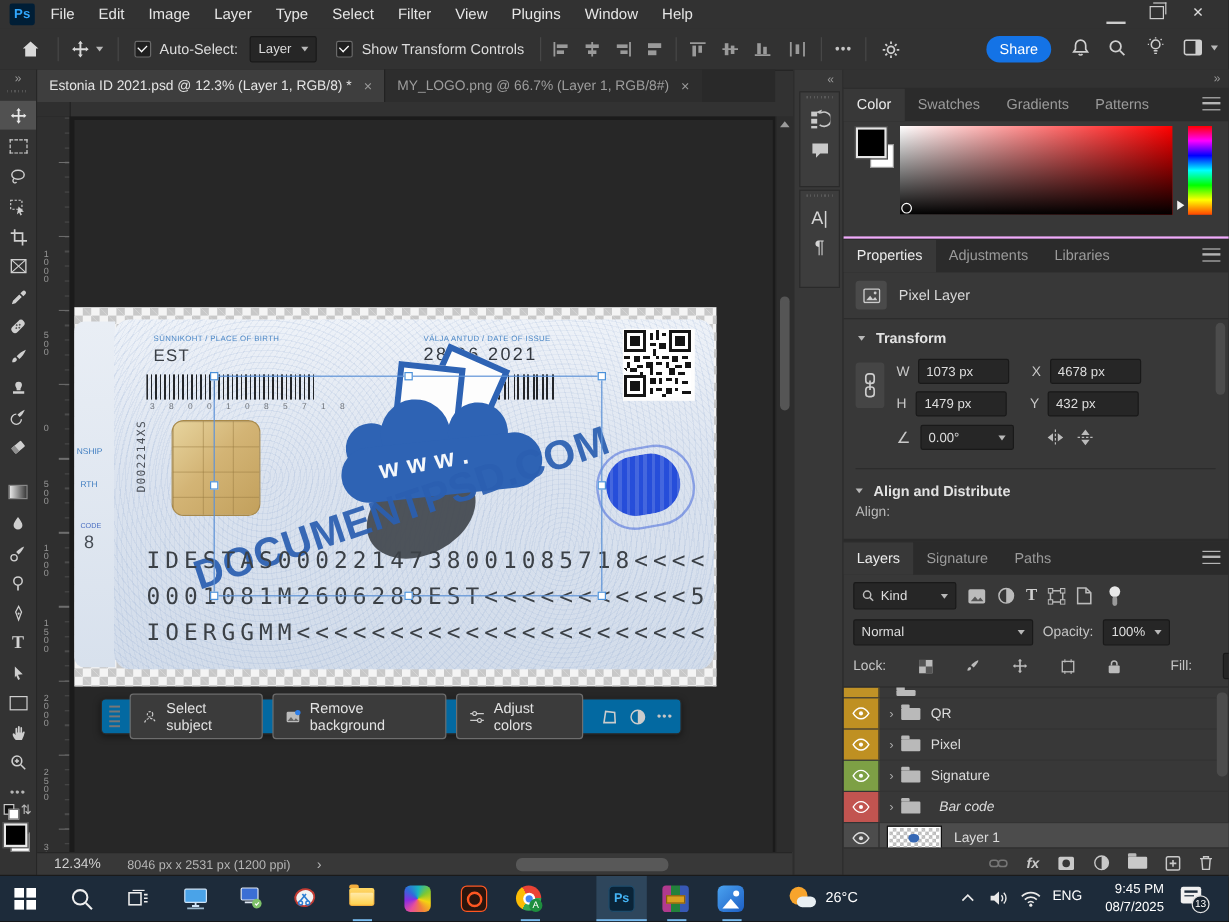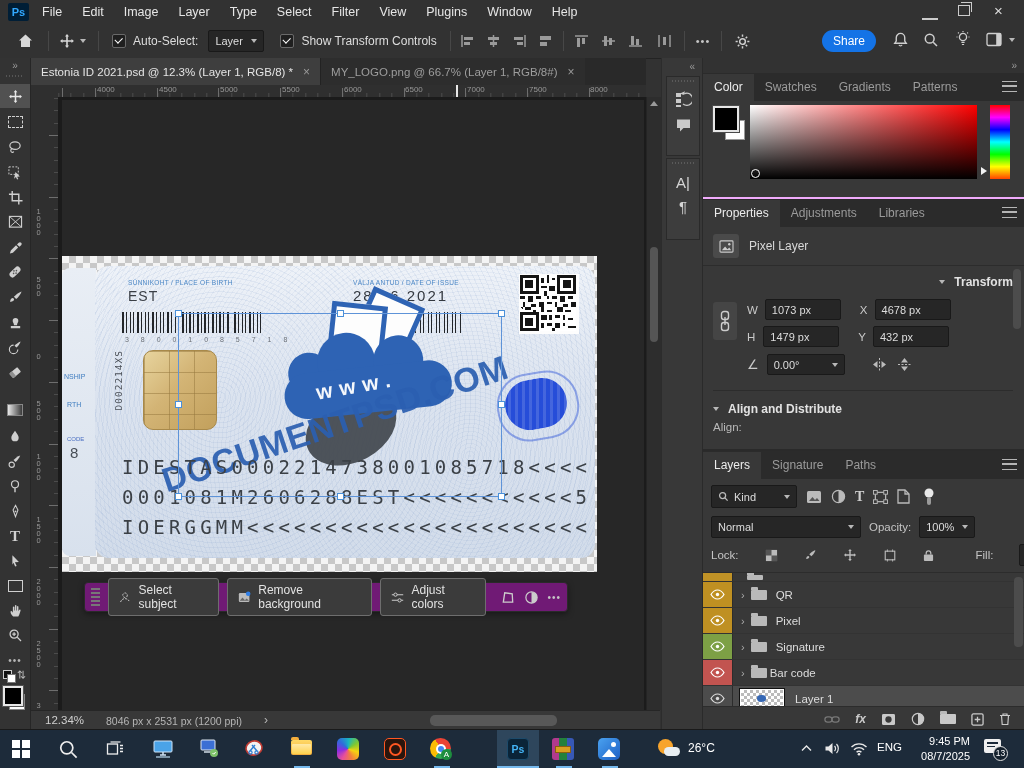--- a/index.html
+++ b/index.html
@@ -326,34 +326,20 @@
         <span>Estonia ID 2021.psd @ 12.3% (Layer 1, RGB/8) *</span>
         <span class="x">×</span>
       </div>
     <div class="doctab" style="background:#2d2d2d;color:#9d9d9d;border-left:1px solid #222;">
         <span>MY_LOGO.png @ 66.7% (Layer 1, RGB/8#)</span>
         <span class="x">×</span>
       </div>
   </div>
 
   <div class="abs" style="left:31px;top:85px;width:27px;height:12px;background:#2f2f2f;border-right:1px solid #222;border-bottom:1px solid #222;"></div>
-  <div class="abs" style="left:58px;top:85px;width:588px;height:12px;background:#2f2f2f;border-bottom:1px solid #222;overflow:hidden;
-       background-image:repeating-linear-gradient(90deg,#6e6e6e 0 1px,transparent 1px 61.7px),repeating-linear-gradient(90deg,#4c4c4c 0 1px,transparent 1px 12.34px);
-       background-size:100% 9px,100% 4px;background-position:37px 100%,0.3px 100%;background-repeat:repeat-x;">
-    <span class="abs" style="left:39px;top:0;font-size:8px;color:#979797;">4000</span>
-    <span class="abs" style="left:101px;top:0;font-size:8px;color:#979797;">4500</span>
-    <span class="abs" style="left:162px;top:0;font-size:8px;color:#979797;">5000</span>
-    <span class="abs" style="left:224px;top:0;font-size:8px;color:#979797;">5500</span>
-    <span class="abs" style="left:286px;top:0;font-size:8px;color:#979797;">6000</span>
-    <span class="abs" style="left:347px;top:0;font-size:8px;color:#979797;">6500</span>
-    <span class="abs" style="left:409px;top:0;font-size:8px;color:#979797;">7000</span>
-    <span class="abs" style="left:471px;top:0;font-size:8px;color:#979797;">7500</span>
-    <span class="abs" style="left:532px;top:0;font-size:8px;color:#979797;">8000</span>
-    <span class="abs" style="left:398px;top:0;width:2px;height:12px;background:#e8e8e8;"></span>
-  </div>
   <div class="abs" style="left:31px;top:97px;width:27px;height:613px;background:#2f2f2f;border-right:1px solid #222;overflow:hidden;
        background-image:repeating-linear-gradient(180deg,#6e6e6e 0 1px,transparent 1px 61.7px),repeating-linear-gradient(180deg,#4c4c4c 0 1px,transparent 1px 12.34px);
        background-size:9px 100%,4px 100%;background-position:100% 38px,100% 1px;background-repeat:repeat-y;">
     <span class="abs" style="left:3px;top:110px;writing-mode:vertical-rl;text-orientation:upright;font-size:7.5px;letter-spacing:-2px;color:#979797;">1000</span>
     <span class="abs" style="left:3px;top:178px;writing-mode:vertical-rl;text-orientation:upright;font-size:7.5px;letter-spacing:-2px;color:#979797;">500</span>
     <span class="abs" style="left:3px;top:255px;writing-mode:vertical-rl;text-orientation:upright;font-size:7.5px;letter-spacing:-2px;color:#979797;">0</span>
     <span class="abs" style="left:3px;top:302px;writing-mode:vertical-rl;text-orientation:upright;font-size:7.5px;letter-spacing:-2px;color:#979797;">500</span>
     <span class="abs" style="left:3px;top:355px;writing-mode:vertical-rl;text-orientation:upright;font-size:7.5px;letter-spacing:-2px;color:#979797;">1000</span>
     <span class="abs" style="left:3px;top:418px;writing-mode:vertical-rl;text-orientation:upright;font-size:7.5px;letter-spacing:-2px;color:#979797;">1500</span>
     <span class="abs" style="left:3px;top:480px;writing-mode:vertical-rl;text-orientation:upright;font-size:7.5px;letter-spacing:-2px;color:#979797;">2000</span>
@@ -427,21 +413,21 @@
       <span class="handle" style="left:-4px;top:-4px;"></span>
       <span class="handle" style="left:158px;top:-4px;"></span>
       <span class="handle" style="right:-4px;top:-4px;"></span>
       <span class="handle" style="left:-4px;top:87px;"></span>
       <span class="handle" style="right:-4px;top:87px;"></span>
       <span class="handle" style="left:-4px;bottom:-4px;"></span>
       <span class="handle" style="left:158px;bottom:-4px;"></span>
       <span class="handle" style="right:-4px;bottom:-4px;"></span>
     </div>
 
-    <div class="abs row" style="left:26px;top:485px;width:484px;height:30px;background:#701a75;border:1px solid #2a2a2a;border-radius:4px;box-shadow:0 2px 6px rgba(0,0,0,.4);gap:8px;padding:0 6px;box-sizing:border-box;">
+    <div class="abs row" style="left:26px;top:485px;width:484px;height:30px;background:#0369a1;border:1px solid #2a2a2a;border-radius:4px;box-shadow:0 2px 6px rgba(0,0,0,.4);gap:8px;padding:0 6px;box-sizing:border-box;">
       <span style="width:8px;height:18px;background:repeating-linear-gradient(180deg,#777 0 2px,transparent 2px 4px);border-left:2px solid transparent;"></span>
       <span class="ctx-btn">
           <svg width="13" height="13" viewBox="0 0 16 16">
             <circle cx="8" cy="5" r="3" fill="none" stroke="#ccc" stroke-width="1.3" stroke-dasharray="2.5 1.5"></circle>
             <path d="M2 14c1-3 3.5-4.5 6-4.5S13 11 14 14" fill="none" stroke="#ccc" stroke-width="1.3" stroke-dasharray="2.5 1.5"></path>
           </svg>
           <span>Select subject</span>
         </span>
       <span class="ctx-btn">
           <svg width="14" height="13" viewBox="0 0 16 16">
@@ -548,21 +534,21 @@
       <div class="row" style="padding:7px 10px;gap:10px;border-bottom:1px solid #2c2c2c;">
         <span style="width:26px;height:24px;background:#4a4a4a;border-radius:3px;display:flex;align-items:center;justify-content:center;">
             <svg width="15" height="13" viewBox="0 0 16 14">
               <rect x="1" y="1" width="14" height="12" rx="1" fill="none" stroke="#ccc" stroke-width="1.2"></rect>
               <path d="M3 11l3.5-4 2.5 3 2-2 2 3z" fill="#ccc"></path>
               <circle cx="11" cy="4.5" r="1.3" fill="#ccc"></circle>
             </svg>
           </span>
         <span style="font-size:12px;color:#d8d8d8;">Pixel Layer</span>
       </div>
-      <div class="row" style="padding:9px 12px 4px;gap:9px;justify-content:flex-end;">
+      <div class="row" style="padding:9px 12px 4px;gap:9px;">
         <span class="dtri"></span>
         <b style="font-size:12px;color:#e2e2e2;">Transform</b>
       </div>
       <div class="abs" style="left:10px;top:103px;width:24px;height:38px;background:#454545;border-radius:3px;display:flex;align-items:center;justify-content:center;">
           <svg width="12" height="22" viewBox="0 0 12 22">
             <rect x="2.5" y="1.5" width="7" height="8" rx="2.5" fill="none" stroke="#ccc" stroke-width="1.4"></rect>
             <rect x="2.5" y="12.5" width="7" height="8" rx="2.5" fill="none" stroke="#ccc" stroke-width="1.4"></rect>
             <path d="M6 7v8" stroke="#ccc" stroke-width="1.4"></path>
           </svg>
         </div>
@@ -760,21 +746,21 @@
         </div>
         <div class="lrow">
           <span class="eyecell" style="background: rgb(194, 84, 80);">
               <svg width="15" height="11" viewBox="0 0 15 11">
                 <path d="M1 5.5C3 2.2 5.5 1 7.5 1s4.5 1.2 6.5 4.5C12 8.8 9.5 10 7.5 10S3 8.8 1 5.5z" fill="none" stroke="#fff" stroke-width="1.2"></path>
                 <circle cx="7.5" cy="5.5" r="1.7" fill="#fff"></circle>
               </svg>
             </span>
           <span class="lchev">›</span>
           <span class="folder-ico"></span>
-          <span style="margin-left:3px;">Bar code</span>
+          <span style="margin-left:16px;font-style:italic;">Bar code</span>
         </div>
         <div class="lrow" style="background:#4c4c4c;">
           <span class="eyecell">
               <svg width="15" height="11" viewBox="0 0 15 11">
                 <path d="M1 5.5C3 2.2 5.5 1 7.5 1s4.5 1.2 6.5 4.5C12 8.8 9.5 10 7.5 10S3 8.8 1 5.5z" fill="none" stroke="#ddd" stroke-width="1.2"></path>
                 <circle cx="7.5" cy="5.5" r="1.7" fill="#ddd"></circle>
               </svg>
             </span>
           <span class="minicheck" style="width:42px;height:18px;margin-left:7px;border:1.5px solid #fff;outline:1px solid #111;position:relative;">
               <i class="abs" style="left:16px;top:5px;width:9px;height:7px;background:#3668b5;border-radius:45% 45% 50% 50%;"></i>

